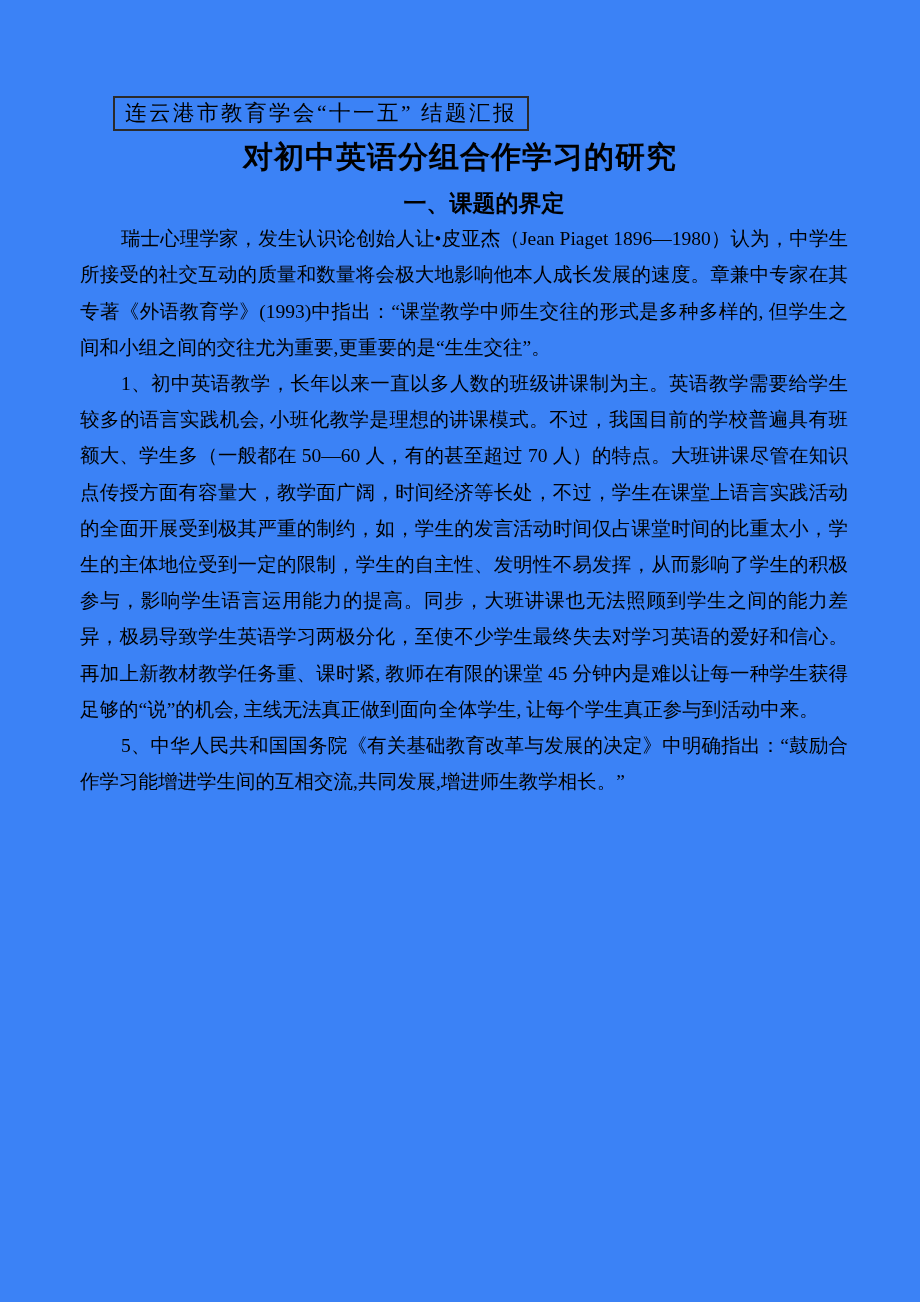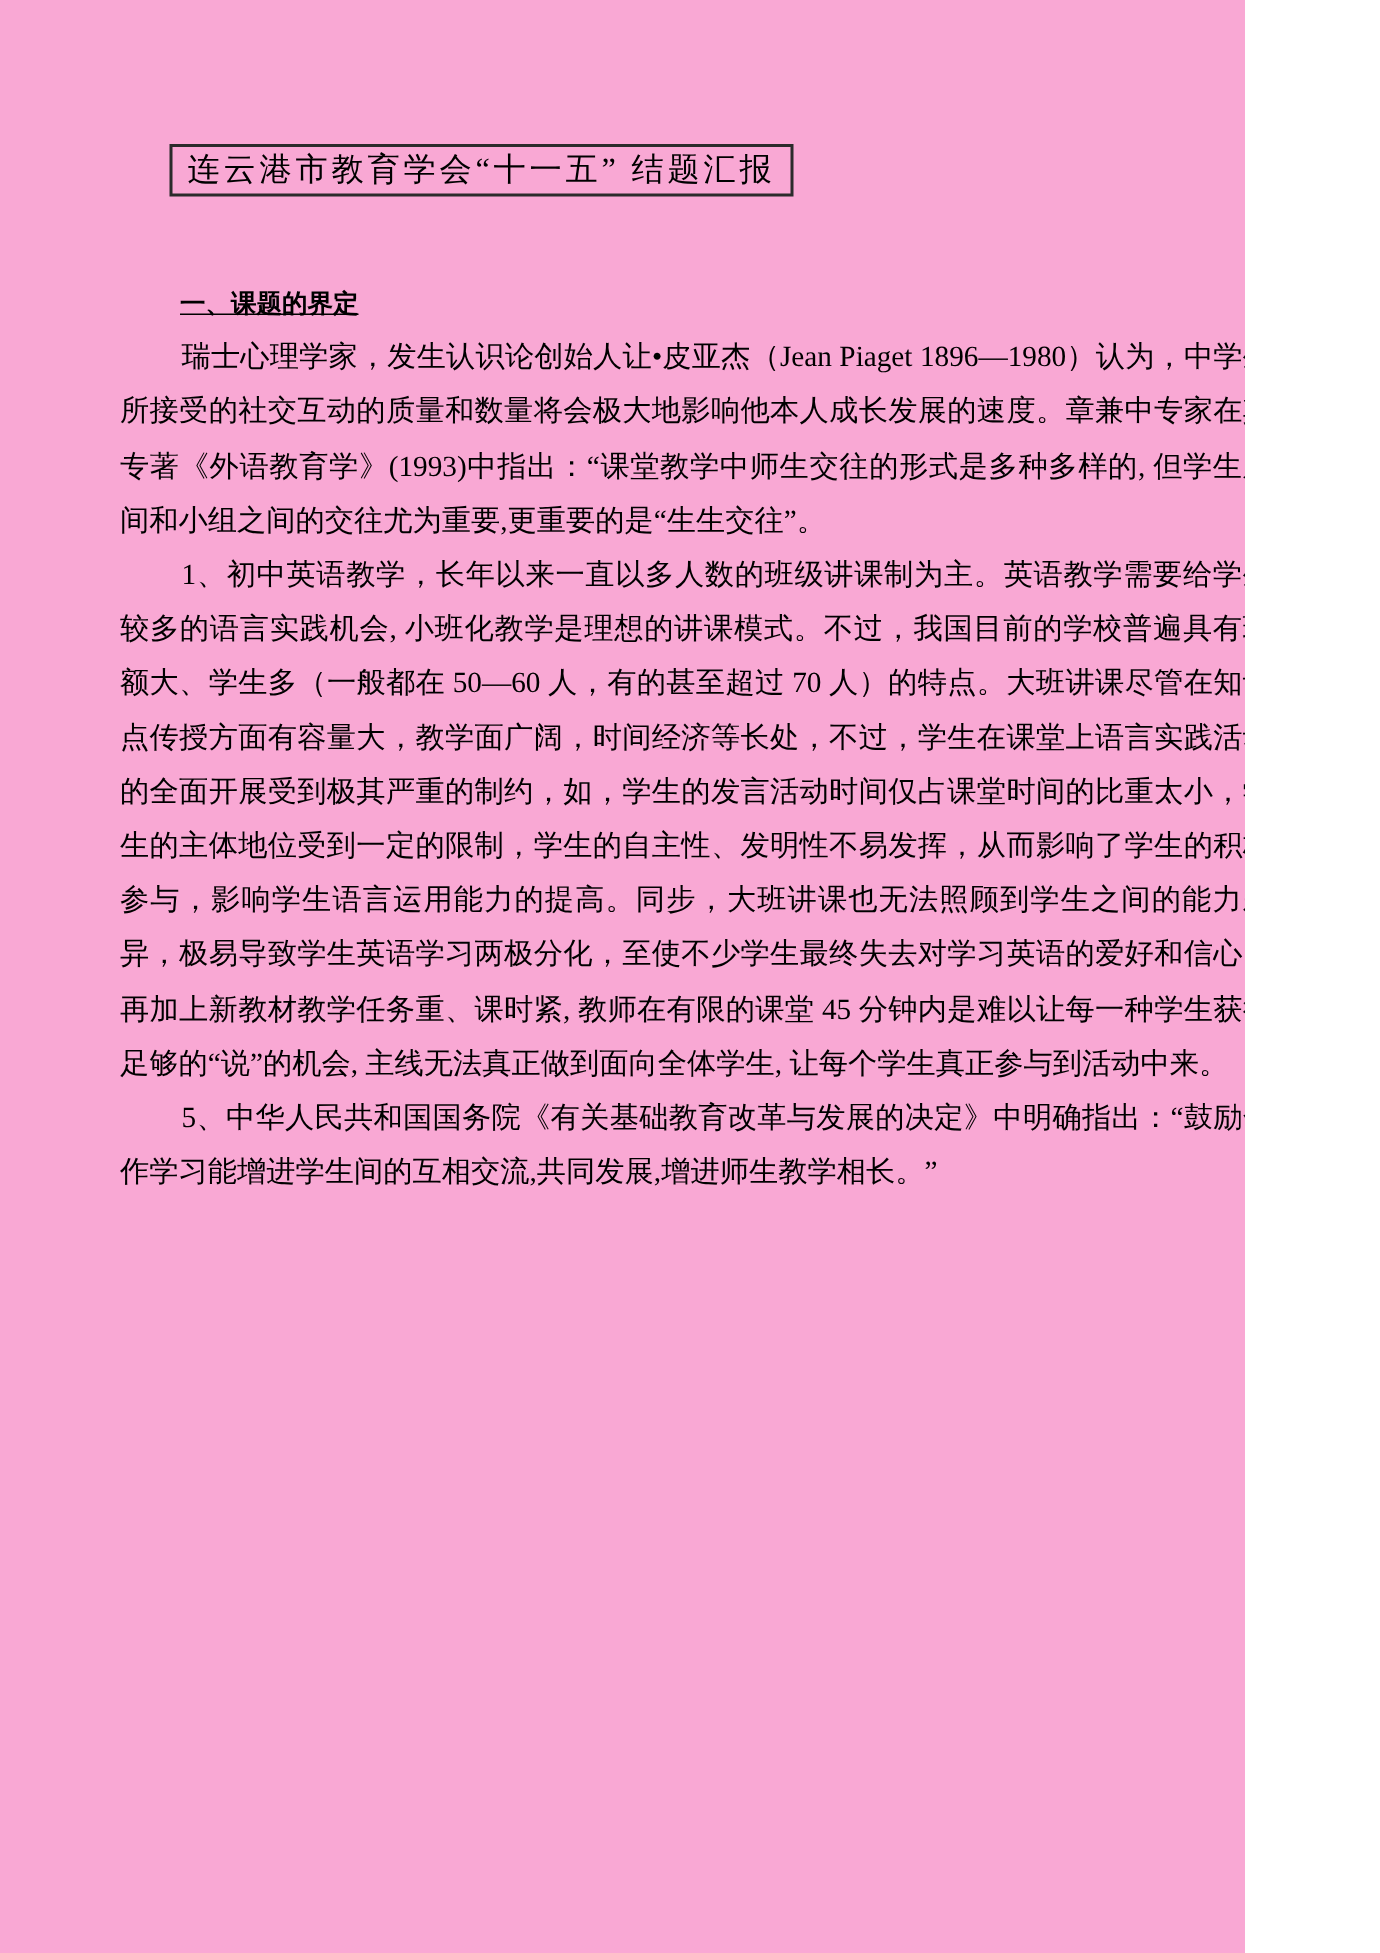--- a/index.html
+++ b/index.html
@@ -2,23 +2,23 @@
 <html><head>
 <meta charset="utf-8">
 <style>
   html, body {
     margin: 0;
     padding: 0;
     background: #ffffff;
   }
   .page {
     position: relative;
-    width: 830px;
+    width: 920px;
     height: 1302px;
-    background: #f9a8d4;
+    background: #3b82f6;
     color: #000000;
     font-family: "Liberation Serif", "DejaVu Serif", serif;
     overflow: hidden;
   }
   .header-box {
     position: absolute;
     left: 113px;
     top: 96px;
     border: 2px solid #2b2b2b;
     padding: 1px 10px 2px 10px;
@@ -46,37 +46,37 @@
     left: 80px;
     top: 185px;
     width: 768px;
     font-size: 19.5px;
     line-height: 36.2px;
     text-align: justify;
   }
   .sec-heading {
     font-family: "Liberation Sans", "DejaVu Sans", sans-serif;
     font-weight: bold;
-    font-size: 17px;
+    font-size: 23px;
     text-indent: 40px;
-    text-align: left;
+    text-align: center;
     margin: 0;
-    text-decoration: underline;
   }
   .sec-para {
     margin: 0;
     text-indent: 41px;
   }
 </style>
 </head>
 <body>
 
 <div class="page">
   <div class="header-box">
     <span>连云港市教育学会“十一五” 结题汇报</span>
   </div>
+  <h1 class="doc-title">对初中英语分组合作学习的研究</h1>
   <div class="doc-body" id="doc-body">
       <div class="sec-heading">一、课题的界定</div>
       <div class="sec-para">瑞士心理学家，发生认识论创始人让•皮亚杰（Jean Piaget 1896—1980）认为，中学生所接受的社交互动的质量和数量将会极大地影响他本人成长发展的速度。章兼中专家在其专著《外语教育学》(1993)中指出：“课堂教学中师生交往的形式是多种多样的, 但学生之间和小组之间的交往尤为重要,更重要的是“生生交往”。</div>
       <div class="sec-para">1、初中英语教学，长年以来一直以多人数的班级讲课制为主。英语教学需要给学生较多的语言实践机会, 小班化教学是理想的讲课模式。不过，我国目前的学校普遍具有班额大、学生多（一般都在 50—60 人，有的甚至超过 70 人）的特点。大班讲课尽管在知识点传授方面有容量大，教学面广阔，时间经济等长处，不过，学生在课堂上语言实践活动的全面开展受到极其严重的制约，如，学生的发言活动时间仅占课堂时间的比重太小，学生的主体地位受到一定的限制，学生的自主性、发明性不易发挥，从而影响了学生的积极参与，影响学生语言运用能力的提高。同步，大班讲课也无法照顾到学生之间的能力差异，极易导致学生英语学习两极分化，至使不少学生最终失去对学习英语的爱好和信心。再加上新教材教学任务重、课时紧, 教师在有限的课堂 45 分钟内是难以让每一种学生获得足够的“说”的机会, 主线无法真正做到面向全体学生, 让每个学生真正参与到活动中来。</div>
       <div class="sec-para">5、中华人民共和国国务院《有关基础教育改革与发展的决定》中明确指出：“鼓励合作学习能增进学生间的互相交流,共同发展,增进师生教学相长。”</div>
     </div>
 </div>
 
 </body></html>

